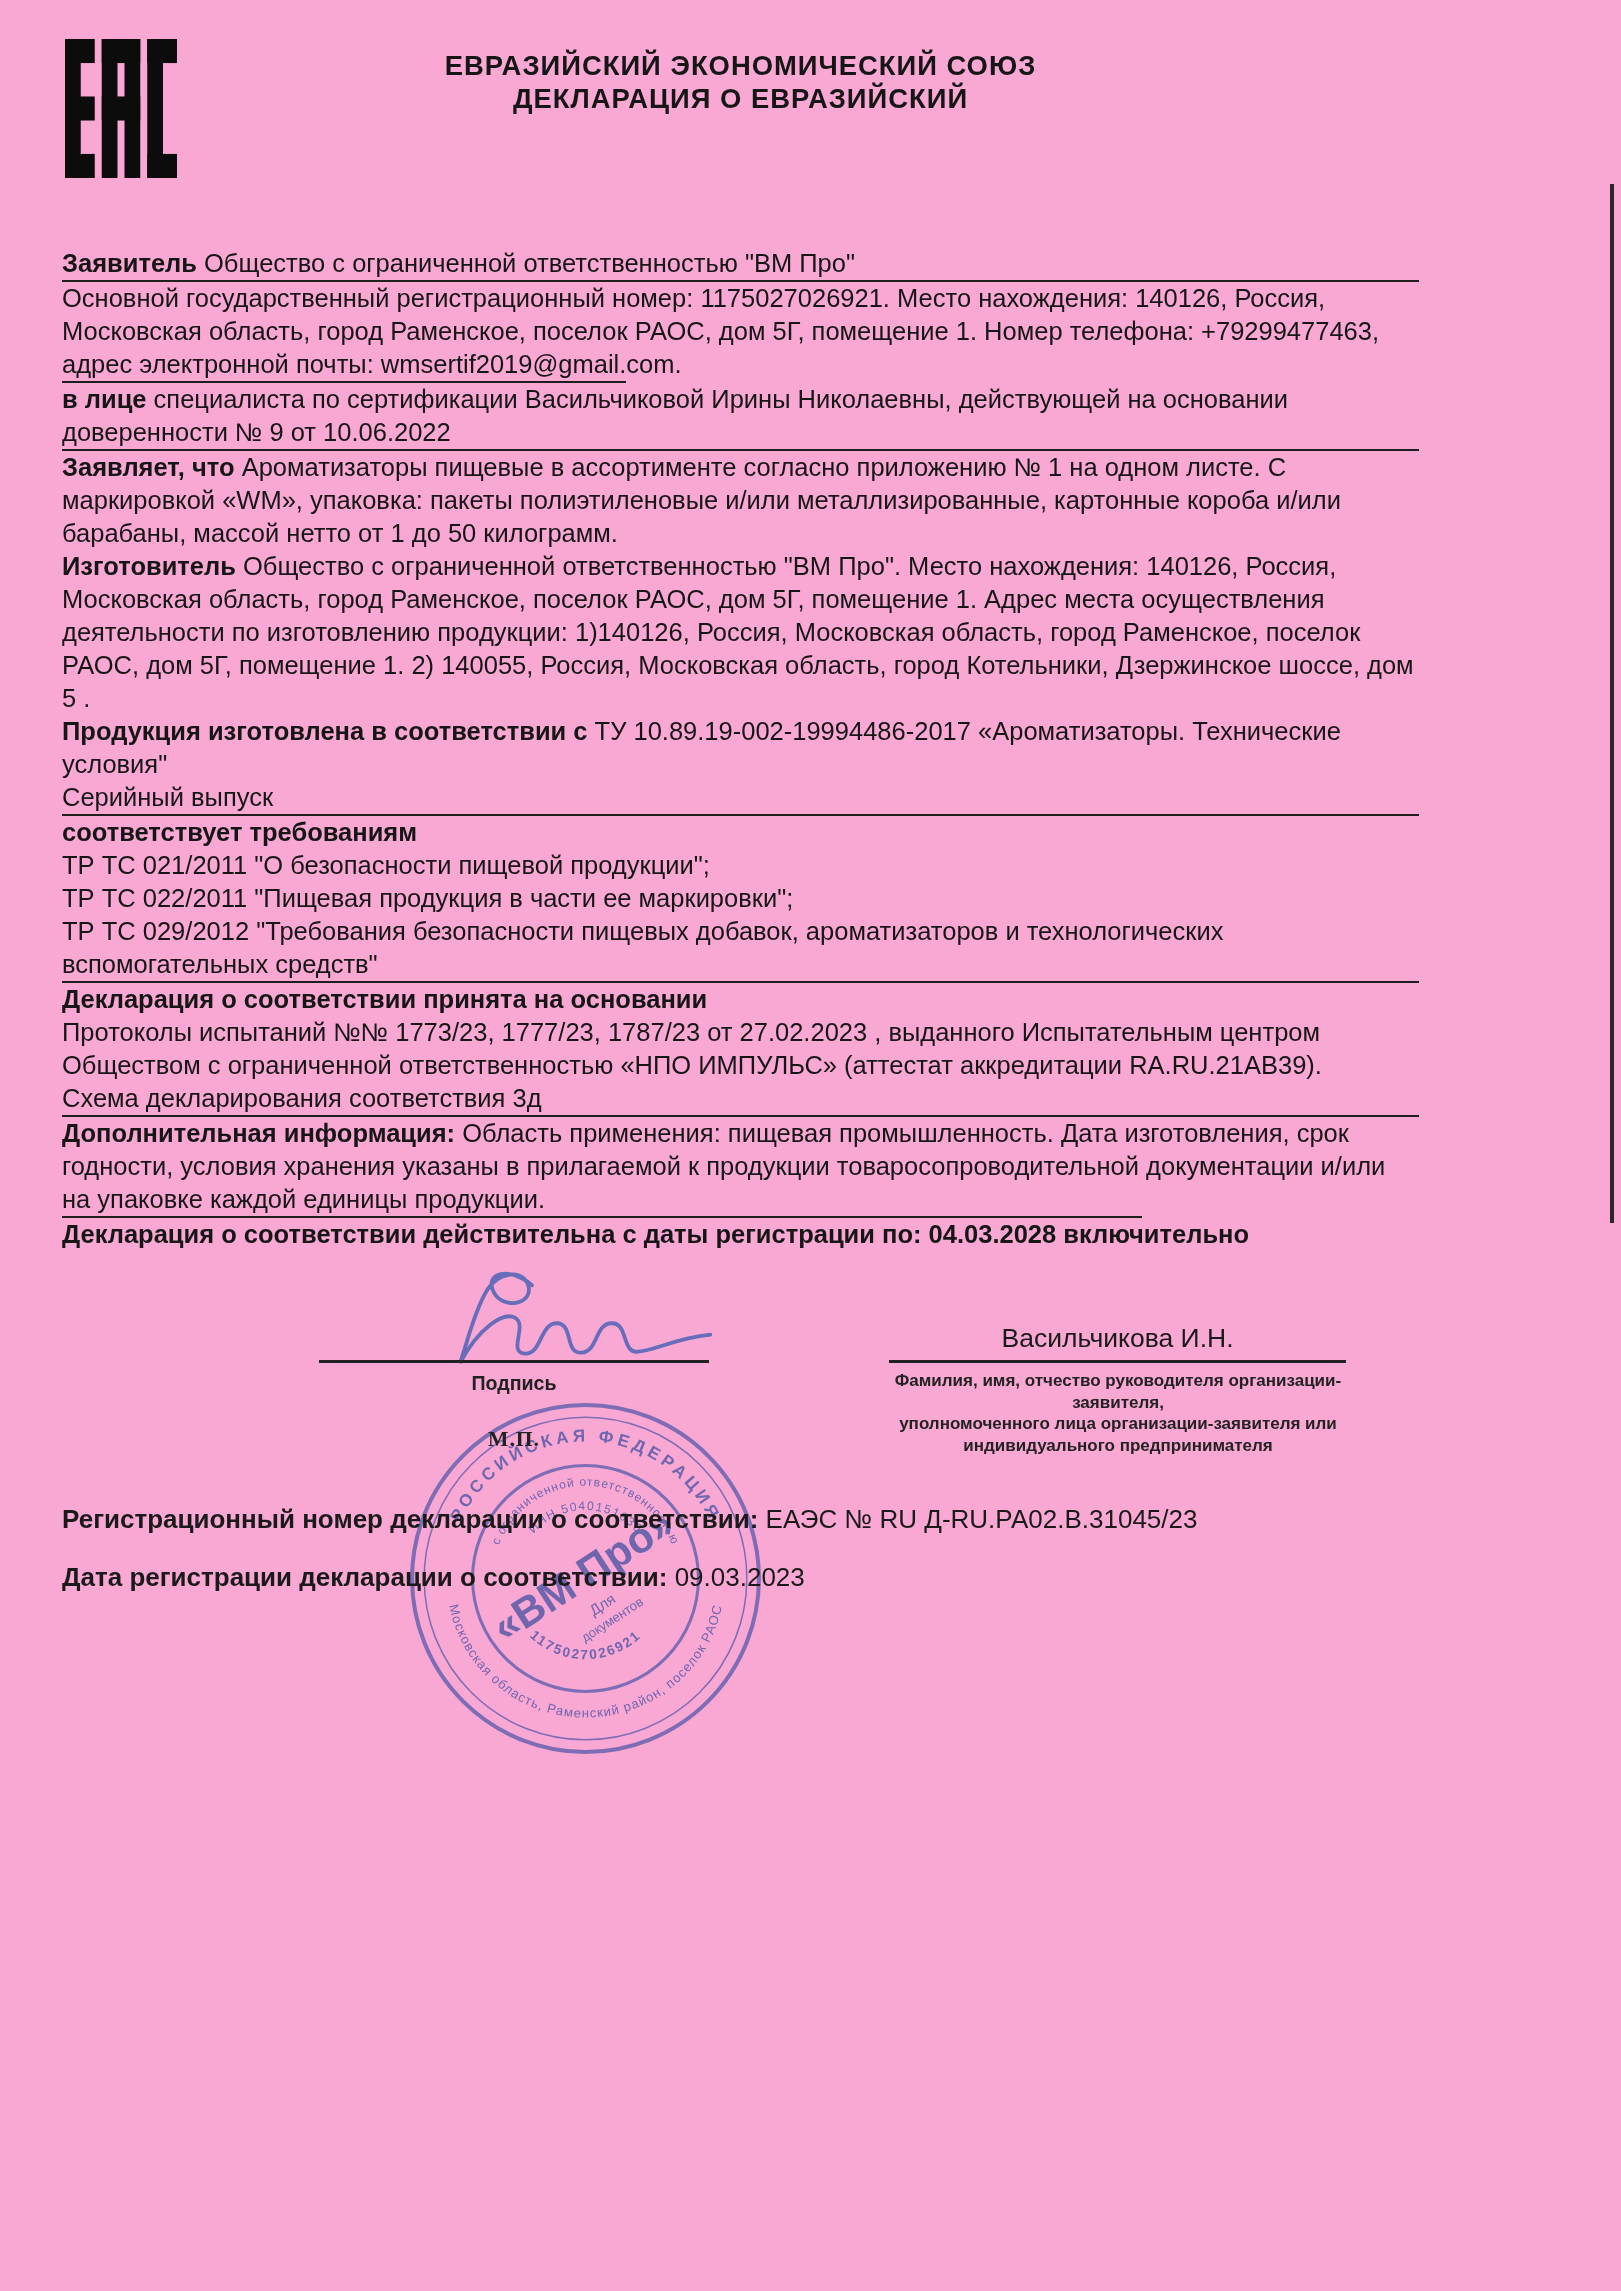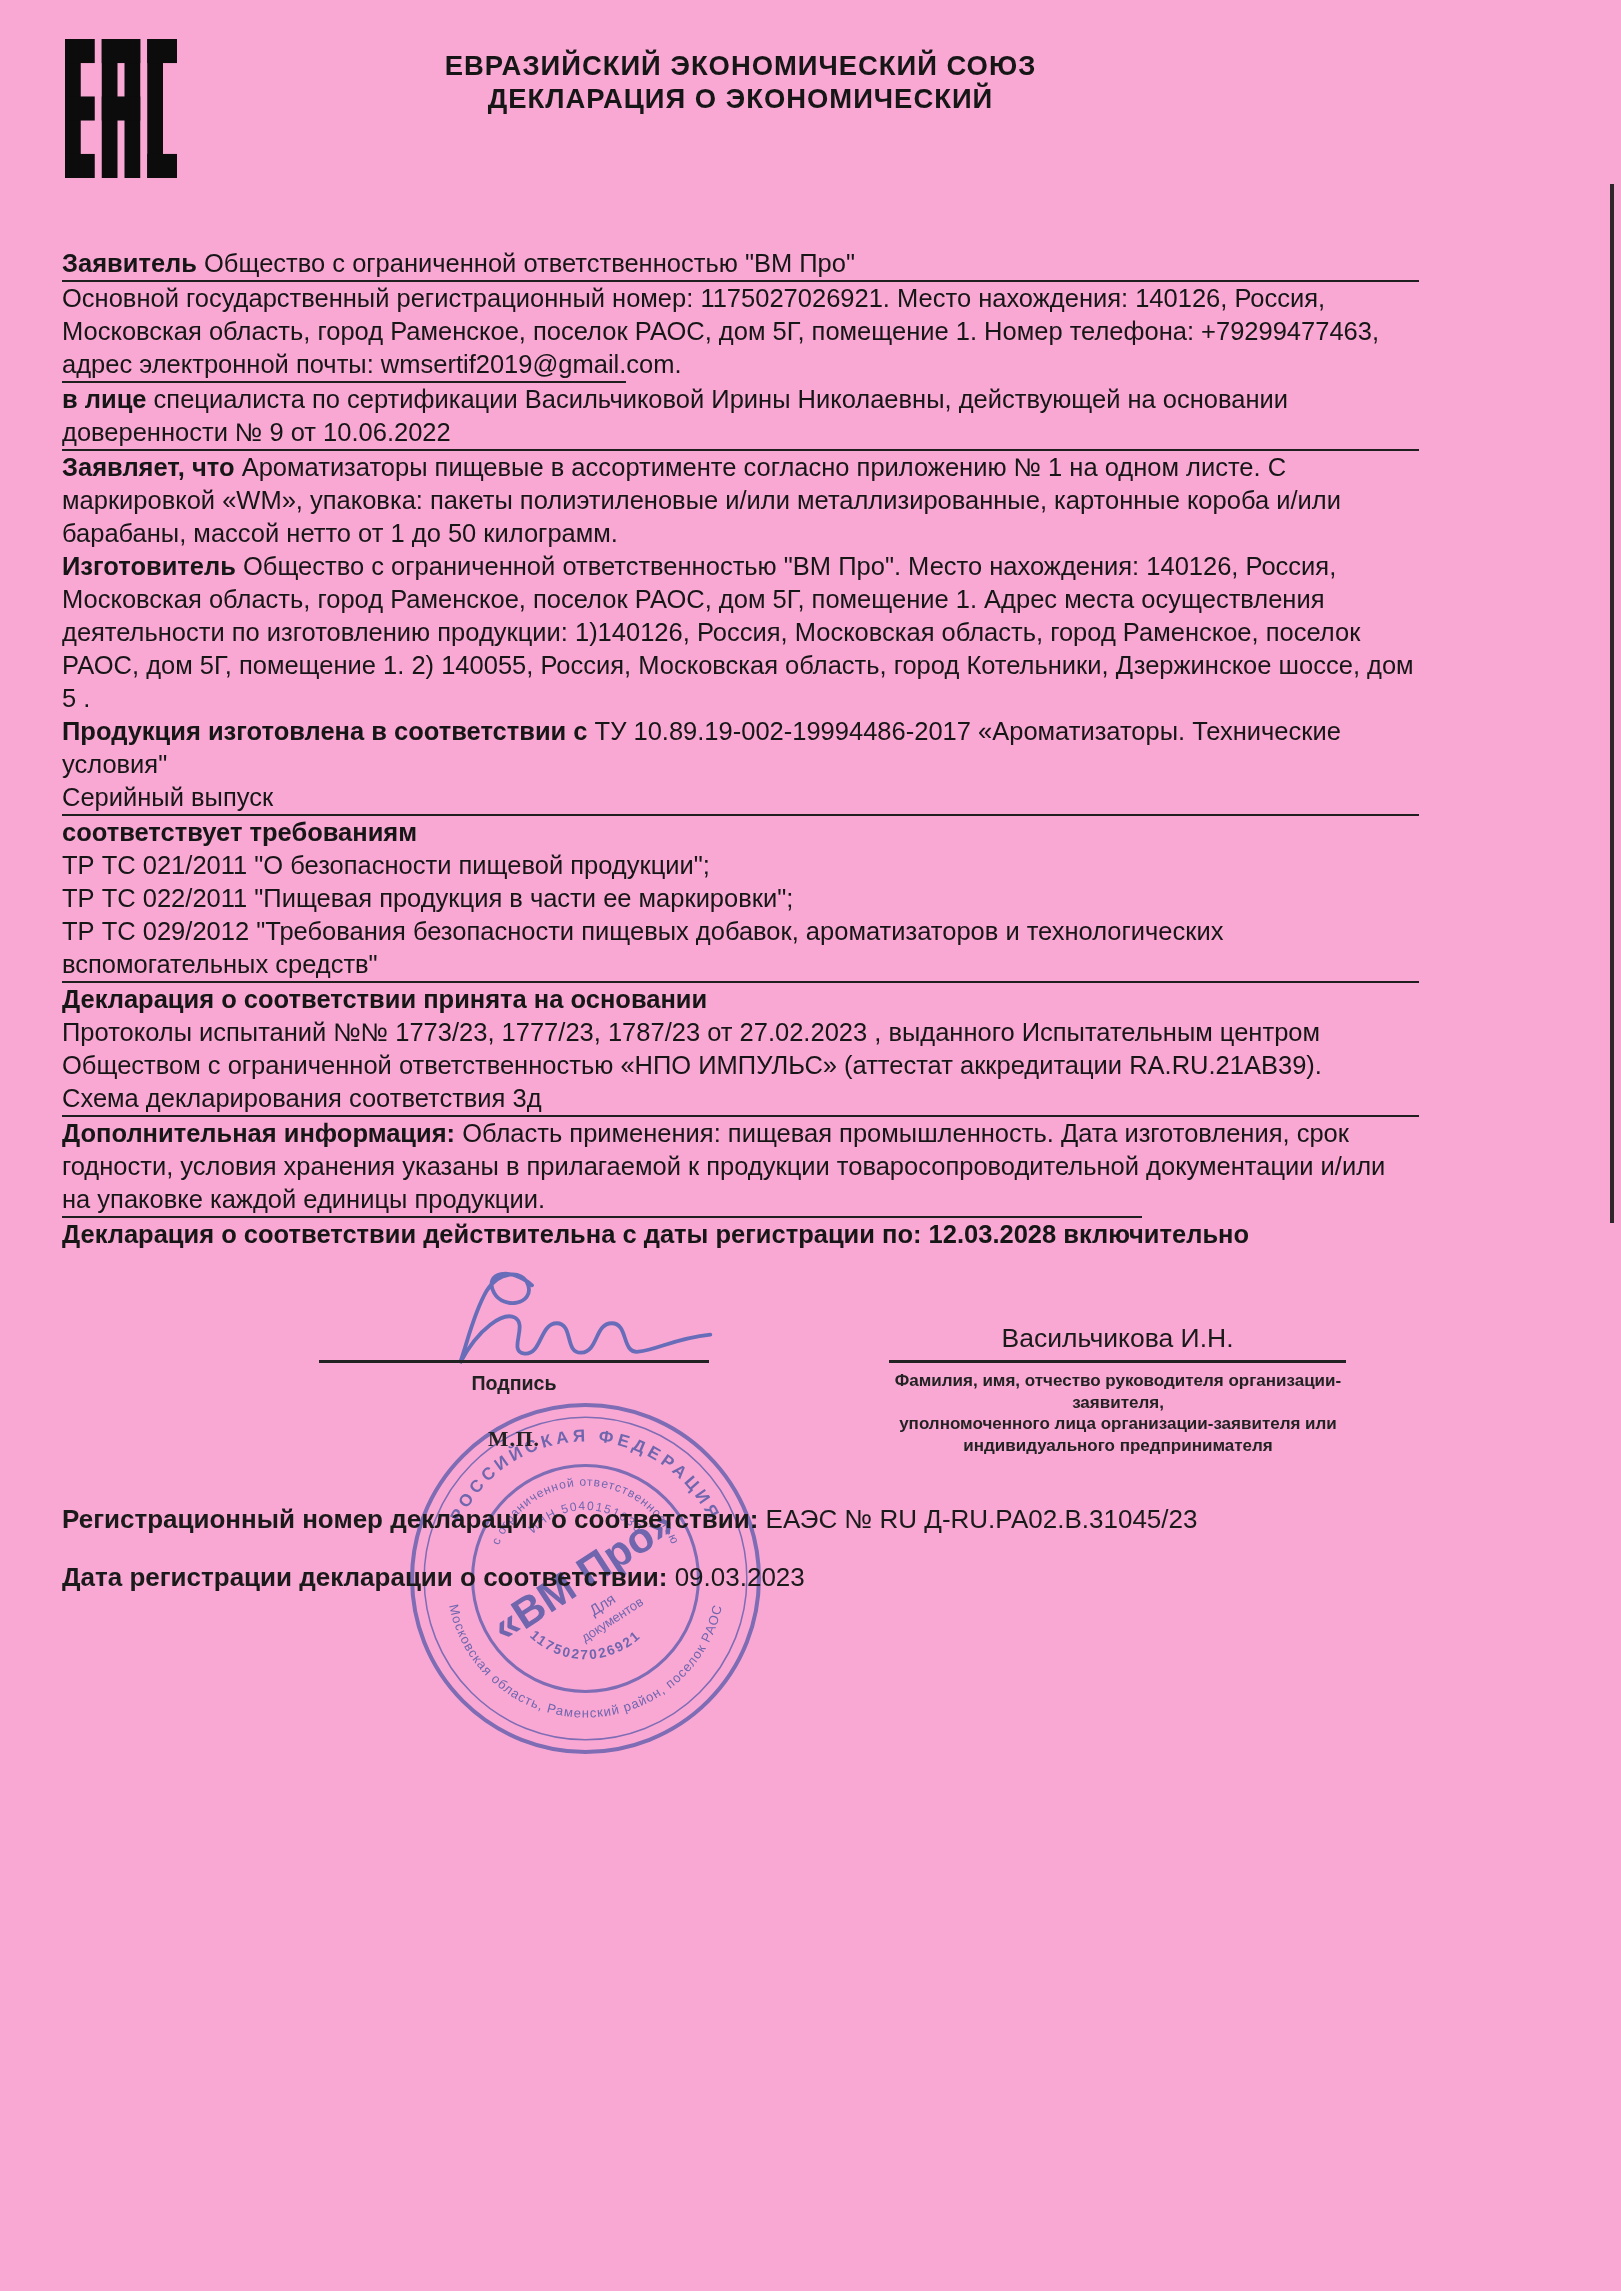--- a/index.html
+++ b/index.html
@@ -80,21 +80,21 @@
       <rect x="42" y="0" width="44" height="18"></rect>
       <rect x="42" y="43" width="44" height="18"></rect>
       <rect x="94" y="0" width="18" height="104"></rect>
       <rect x="94" y="0" width="34" height="18"></rect>
       <rect x="94" y="86" width="34" height="18"></rect>
     </g>
   </svg>
 
   <div class="title">
     <div>ЕВРАЗИЙСКИЙ ЭКОНОМИЧЕСКИЙ СОЮЗ</div>
-    <div>ДЕКЛАРАЦИЯ О ЭКОНОМИЧЕСКИЙ</div>
+    <div>ДЕКЛАРАЦИЯ О ЕВРАЗИЙСКИЙ</div>
   </div>
 
   <div class="body-text">
 
     <div class="sec u">
       <b>Заявитель</b>
       <span>Общество с ограниченной ответственностью "ВМ Про"</span>
     </div>
 
     <div class="sec">
@@ -141,21 +141,21 @@
     </div>
 
     <div class="sec">
       <b>Дополнительная информация:</b>
       <span>Область применения: пищевая промышленность. Дата изготовления, срок годности, условия хранения указаны в прилагаемой к продукции товаросопроводительной документации и/или на упаковке каждой единицы продукции.</span>
     </div>
     <div class="rule rule-med"></div>
 
     <div class="sec validity">
       <span>Декларация о соответствии действительна с даты регистрации по:</span>
-      <span>12.03.2028 включительно</span>
+      <span>04.03.2028 включительно</span>
     </div>
 
   </div>
 
   <svg class="sig-svg" viewBox="0 0 310 115" aria-hidden="true">
     <path d="M96,22 C74,2 44,8 56,30 C66,48 98,42 92,22 C86,4 60,8 48,28 C34,52 28,82 20,104
              C40,66 66,50 78,56 C92,64 70,92 88,94 C106,96 104,62 122,62 C140,62 130,94 148,93
              C166,92 162,62 180,62 C198,62 190,94 208,92 C228,90 246,78 284,74" fill="none" stroke="#5666b5" stroke-width="4" stroke-linecap="round" opacity="0.9"></path>
   </svg>
 

